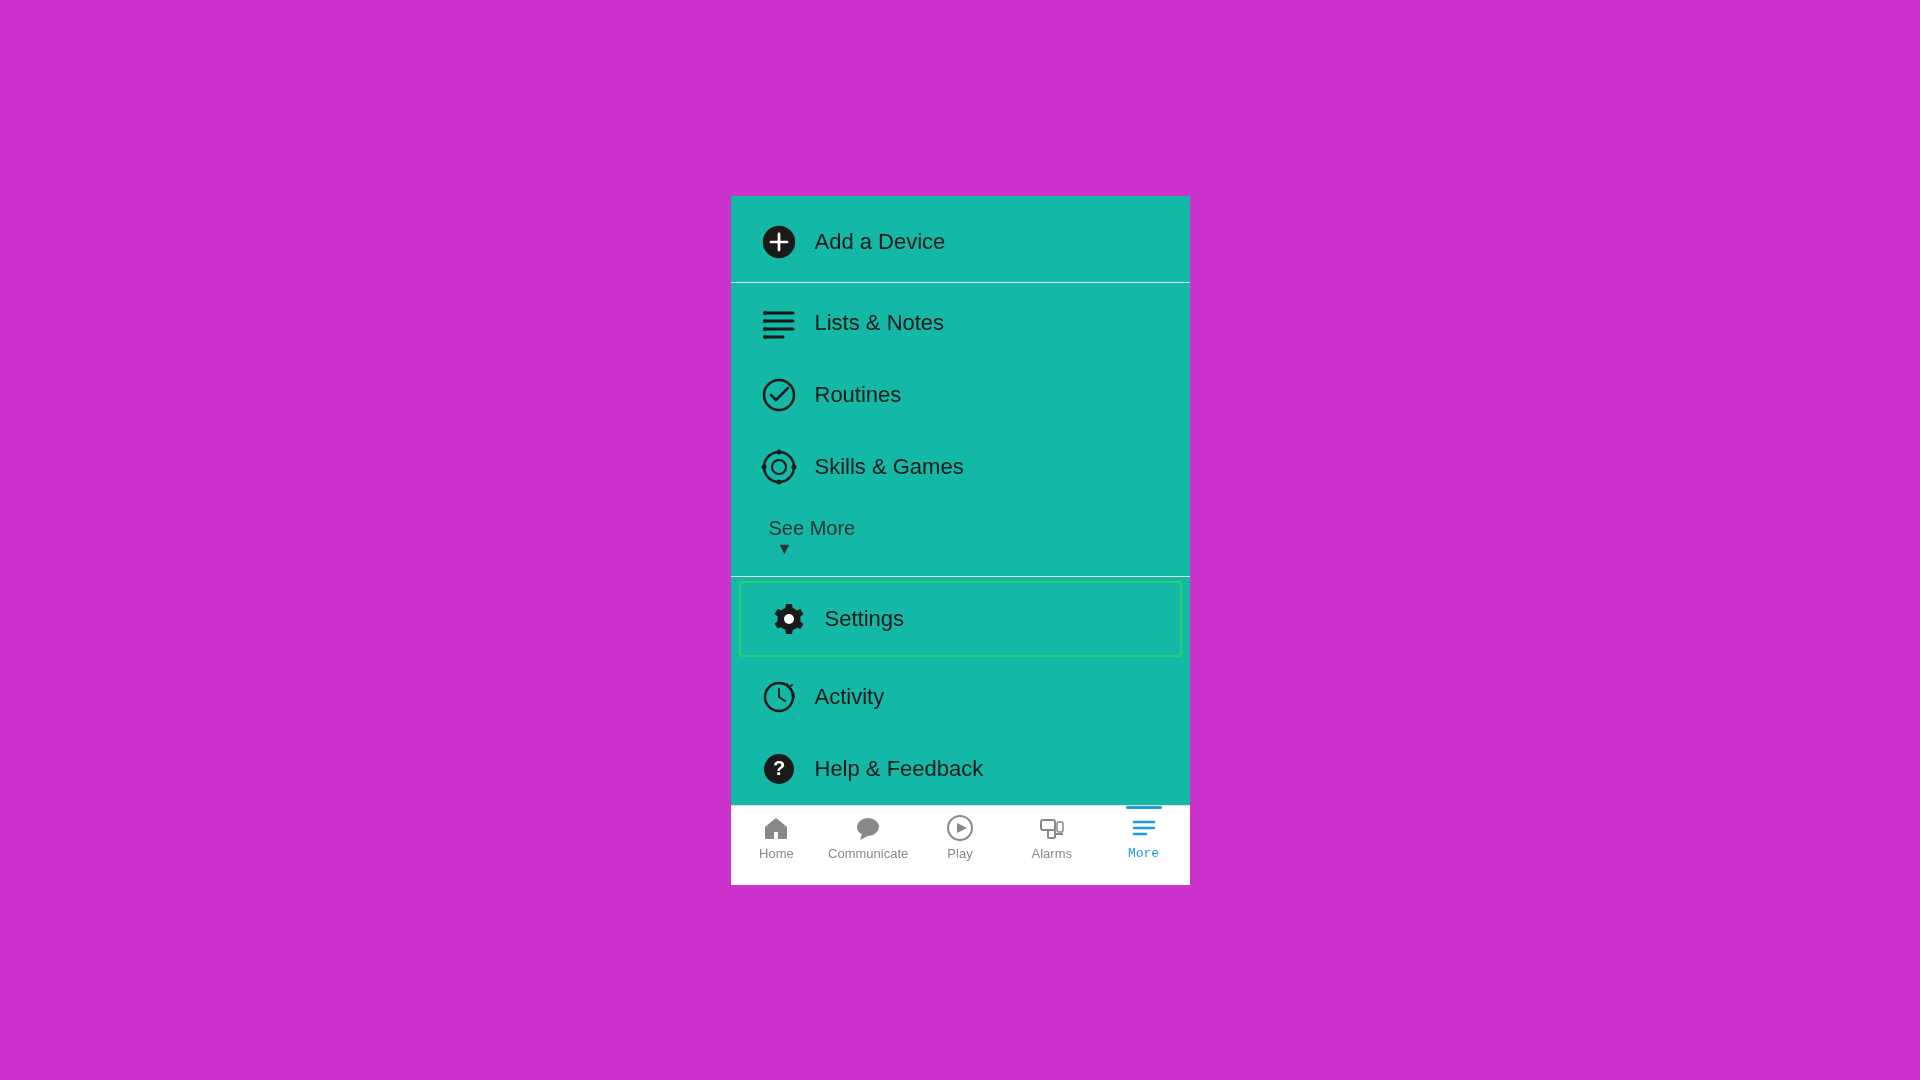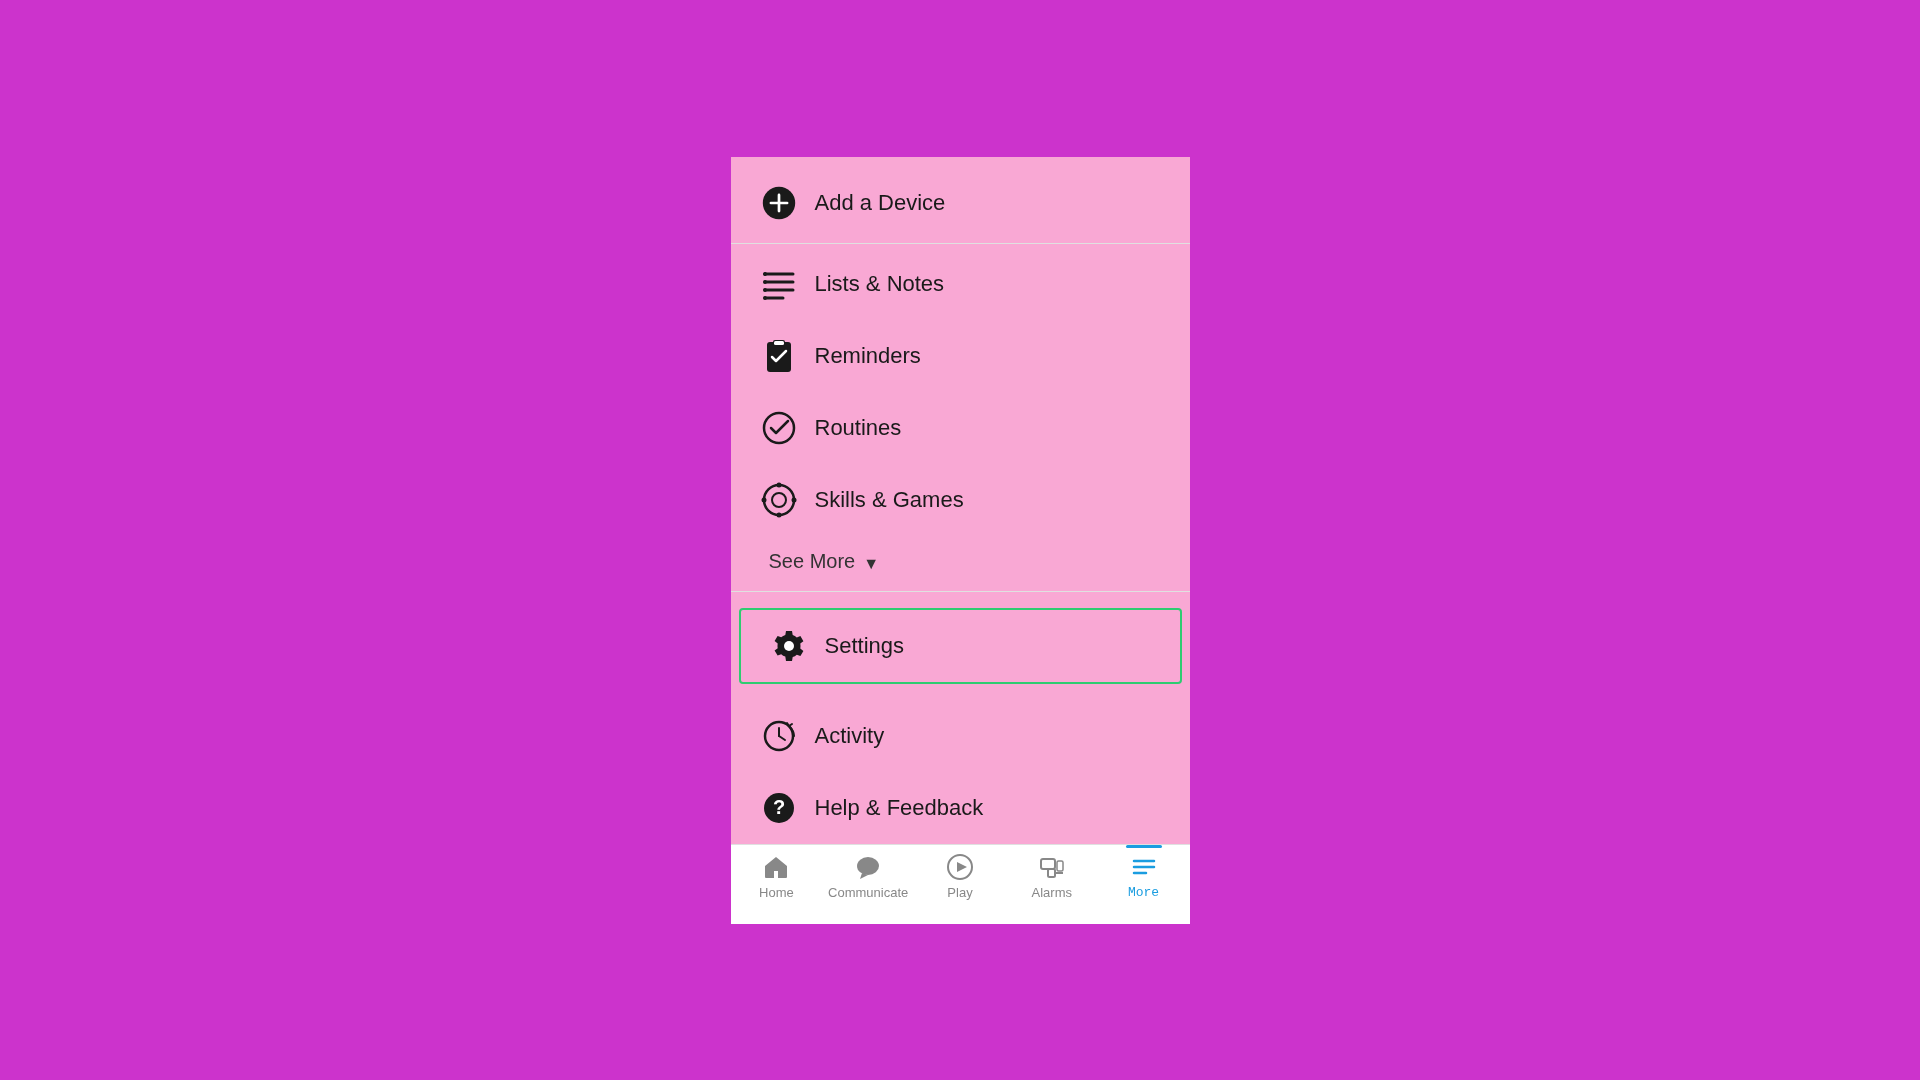--- a/index.html
+++ b/index.html
@@ -14,21 +14,21 @@
       background-color: #cc33cc;
       display: flex;
       justify-content: center;
       align-items: stretch;
       font-family: -apple-system, BlinkMacSystemFont, 'Segoe UI', Arial, sans-serif;
       overflow: hidden;
     }
 
     .app-container {
       width: 459px;
-      background: #f9a8d4;
+      background: #14b8a6;
       display: flex;
       flex-direction: column;
       position: relative;
       margin: auto;
     }
 
     .menu-list {
       flex: 1;
       overflow-y: auto;
       padding-top: 10px;
@@ -38,21 +38,21 @@
       display: flex;
       align-items: center;
       padding: 18px 30px;
       cursor: pointer;
       position: relative;
     }
 
     .menu-item.active {
       border: 2.5px solid #2ecc71;
       border-radius: 4px;
-      margin: 16px 8px;
+      margin: 4px 8px;
       padding: 18px 30px;
     }
 
     .menu-item .icon {
       width: 36px;
       height: 36px;
       margin-right: 18px;
       display: flex;
       align-items: center;
       justify-content: center;
@@ -66,26 +66,27 @@
     }
 
     .divider {
       height: 1px;
       background: #e0e0e0;
       margin: 4px 0;
     }
 
     .see-more {
       display: flex;
-      align-items: flex-end;
+      align-items: flex-start;
       padding: 14px 38px;
       cursor: pointer;
       font-size: 20px;
       color: #333;
       font-weight: 500;
+      flex-direction: column;
     }
 
     .see-more .chevron {
       margin-left: 8px;
       font-size: 16px;
     }
 
     
     .bottom-nav {
       height: 80px;
@@ -191,31 +192,20 @@
 
           <circle cx="4" cy="8" r="2" fill="#1a1a1a"></circle>
           <circle cx="4" cy="16" r="2" fill="#1a1a1a"></circle>
           <circle cx="4" cy="24" r="2" fill="#1a1a1a"></circle>
           <circle cx="4" cy="32" r="2" fill="#1a1a1a"></circle>
         </svg>
       </div>
       <span class="label">Lists &amp; Notes</span>
     </div>
 
-    <div class="menu-item">
-      <div class="icon">
-        <svg viewBox="0 0 36 36" fill="none" xmlns="http://www.w3.org/2000/svg">
-          <rect x="6" y="4" width="24" height="30" rx="3" fill="#1a1a1a"></rect>
-          <rect x="12" y="2" width="12" height="6" rx="2" fill="#1a1a1a"></rect>
-          <rect x="13" y="3" width="10" height="4" rx="1.5" fill="white"></rect>
-          <polyline points="11,19 15,23 25,13" stroke="white" stroke-width="2.5" stroke-linecap="round" stroke-linejoin="round"></polyline>
-        </svg>
-      </div>
-      <span class="label">Reminders</span>
-    </div>
 
 
     <div class="menu-item">
       <div class="icon">
         <svg viewBox="0 0 36 36" fill="none" xmlns="http://www.w3.org/2000/svg">
           <circle cx="18" cy="18" r="15" stroke="#1a1a1a" stroke-width="2.5" fill="none"></circle>
           <polyline points="10,18 15,23 27,11" stroke="#1a1a1a" stroke-width="2.5" stroke-linecap="round" stroke-linejoin="round"></polyline>
         </svg>
       </div>
       <span class="label">Routines</span>

